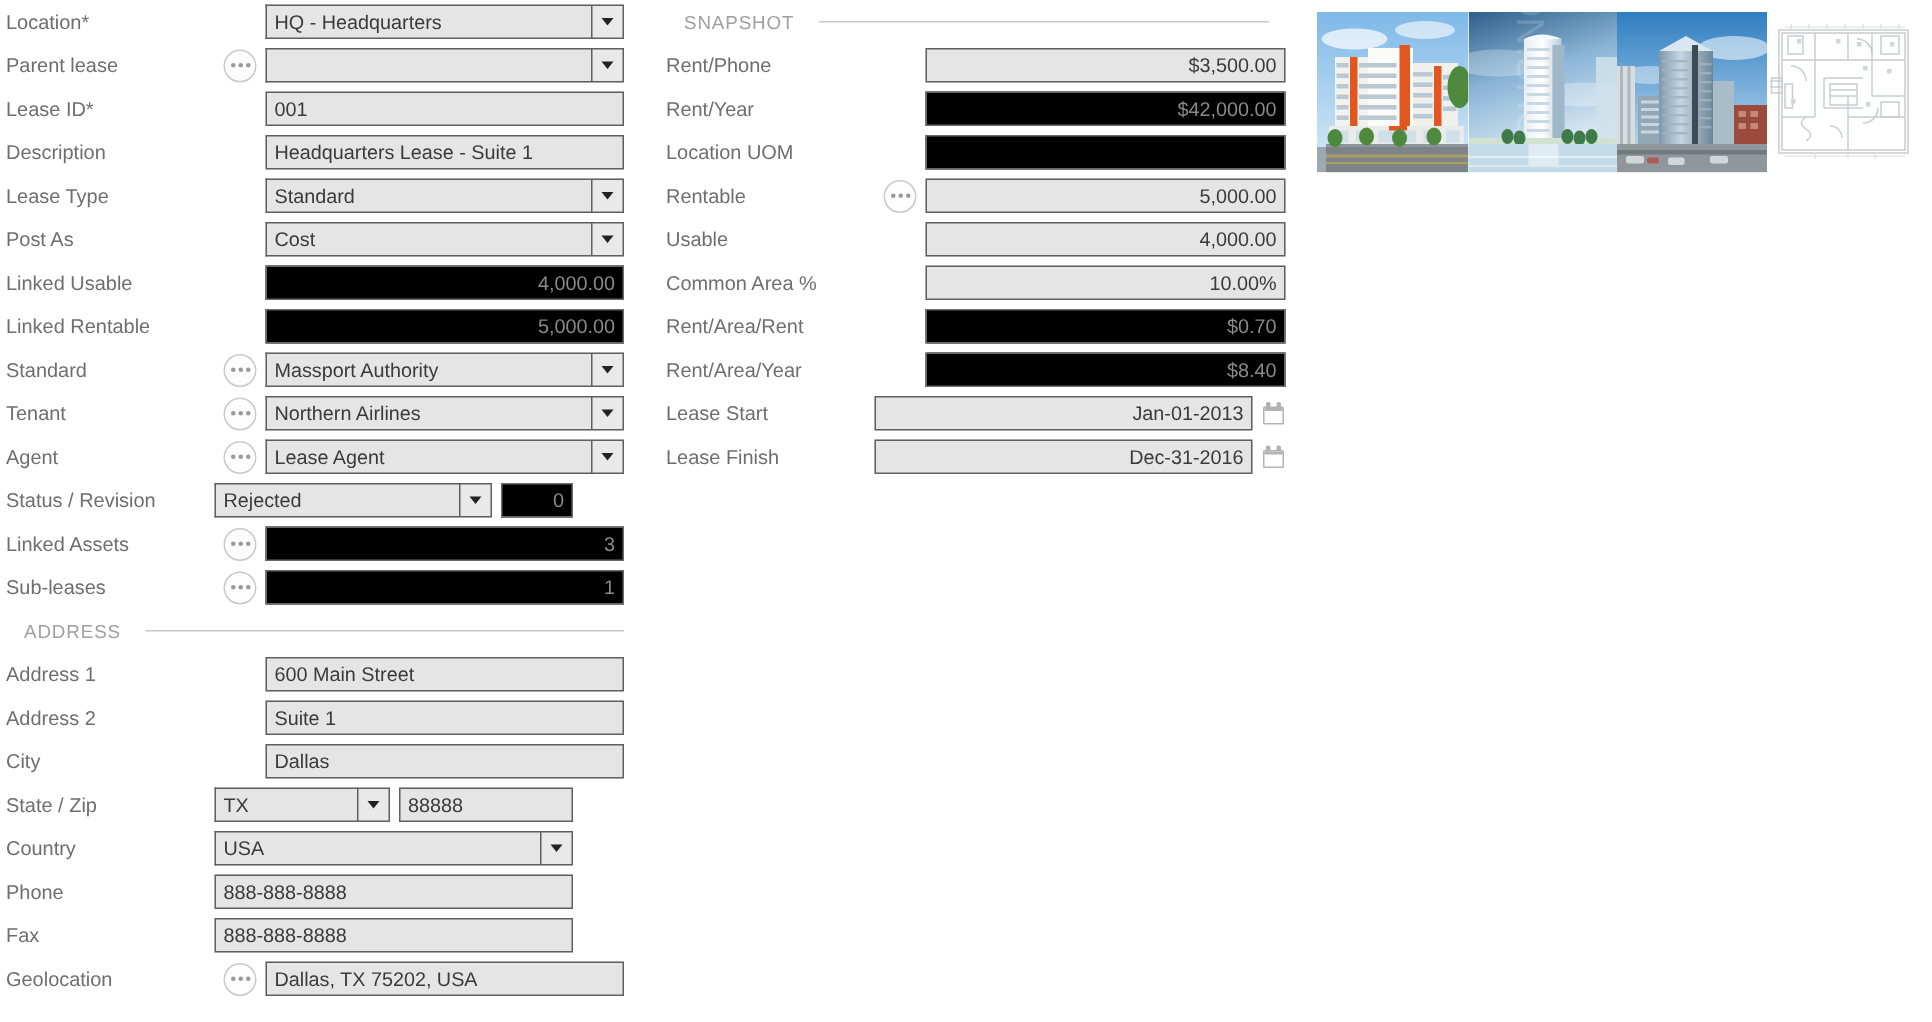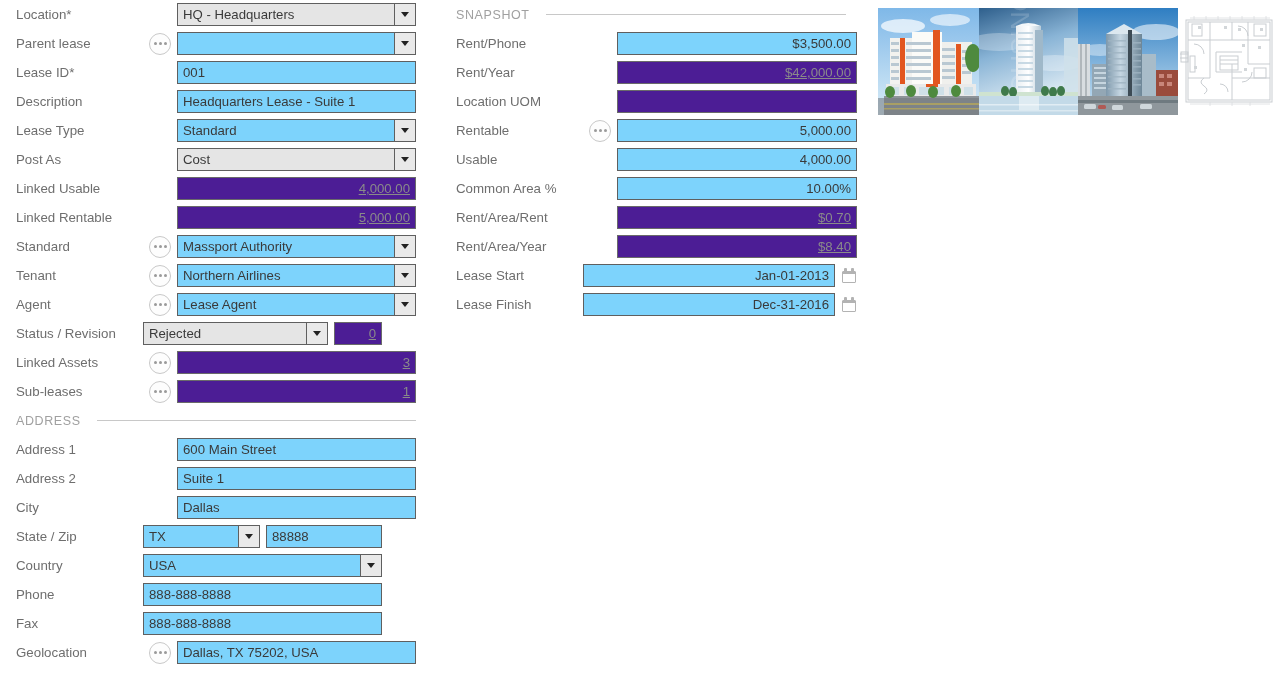--- a/index.html
+++ b/index.html
@@ -35,21 +35,21 @@
   
   .row {
     position: relative;
     height: 29px;
     display: flex;
     align-items: center;
   }
   .lbl {
     font-size: 13.3px;
     color: #6e6e6e;
-    padding-left: 16px;
+    padding-left: 4px;
     white-space: nowrap;
     line-height: 1;
   }
   .col-left  .lbl { width: 143px; }
   .col-right .lbl { width: 143px; }
 
   
   .ell {
     width: 22px; height: 22px; border-radius: 50%;
     border: 1px solid #c9c9c9;
@@ -59,32 +59,32 @@
     flex: 0 0 auto;
     cursor: pointer;
   }
   .ell i { width: 3px; height: 3px; border-radius: 50%; background: #9a9a9a; display:block; }
   .ellslot { width: 34px; display: flex; justify-content: center; flex: 0 0 auto; }
 
   
   .fld {
     height: 23px;
     border: 1px solid #5f5f5f;
-    background: #7dd3fc;
+    background: #e5e5e5;
     font-family: "Liberation Sans", sans-serif;
     font-size: 13.2px;
     color: #3a3a3a;
     padding: 0 5px;
     line-height: 21px;
     display: flex;
     align-items: center;
     overflow: hidden;
     white-space: nowrap;
   }
-  .fld.ro { background: #4c1d95; color: #8a8a8a; border-color: #6a6a6a; text-decoration: underline; }
+  .fld.ro { background: #000000; color: #8a8a8a; border-color: #6a6a6a; }
   .fld.num { justify-content: flex-end; }
   .fld.grayfill { background: #e6e6e6; color: #3a3a3a; }
 
   
   .combo { display: flex; height: 23px; flex: 0 0 auto; }
   .combo .fld { border-right: none; flex: 1 1 auto; }
   .arrowbtn {
     width: 22px; height: 23px;
     border: 1px solid #5f5f5f;
     background: #e9e9e9;

